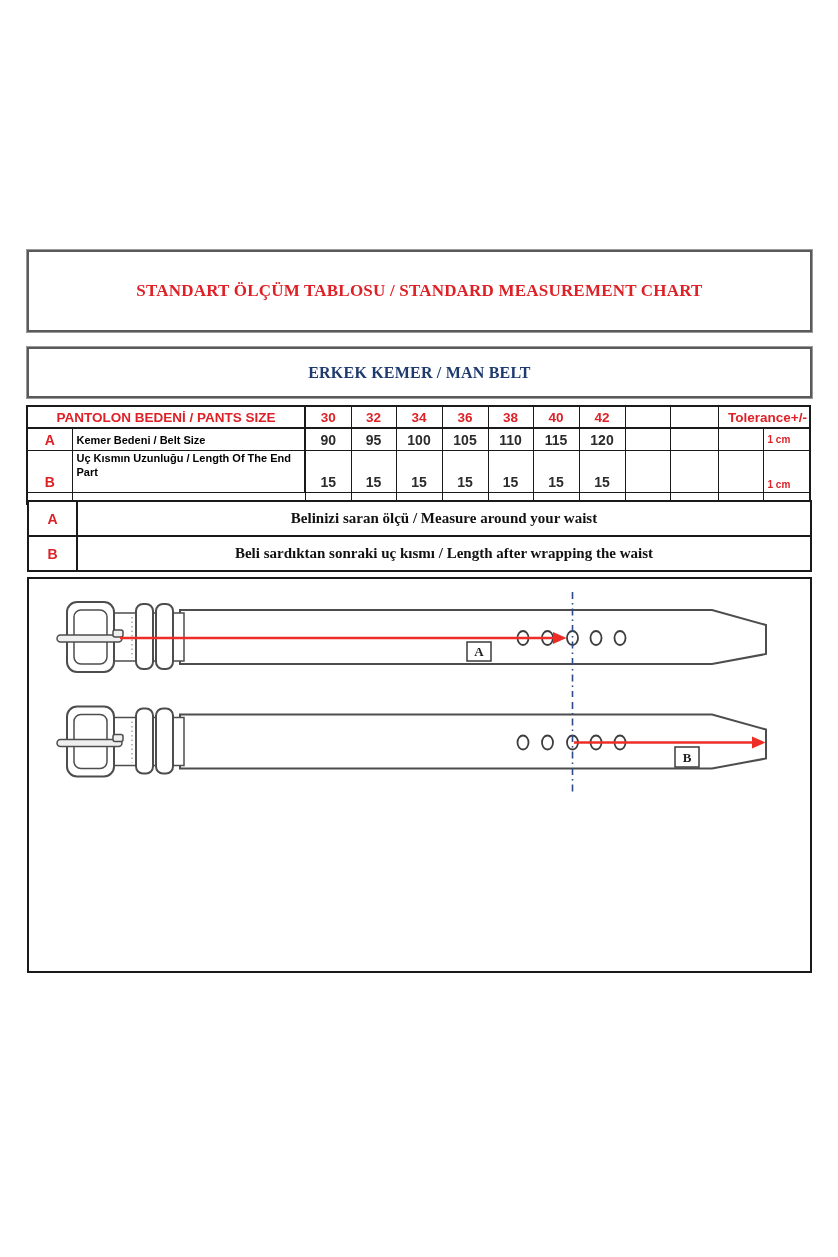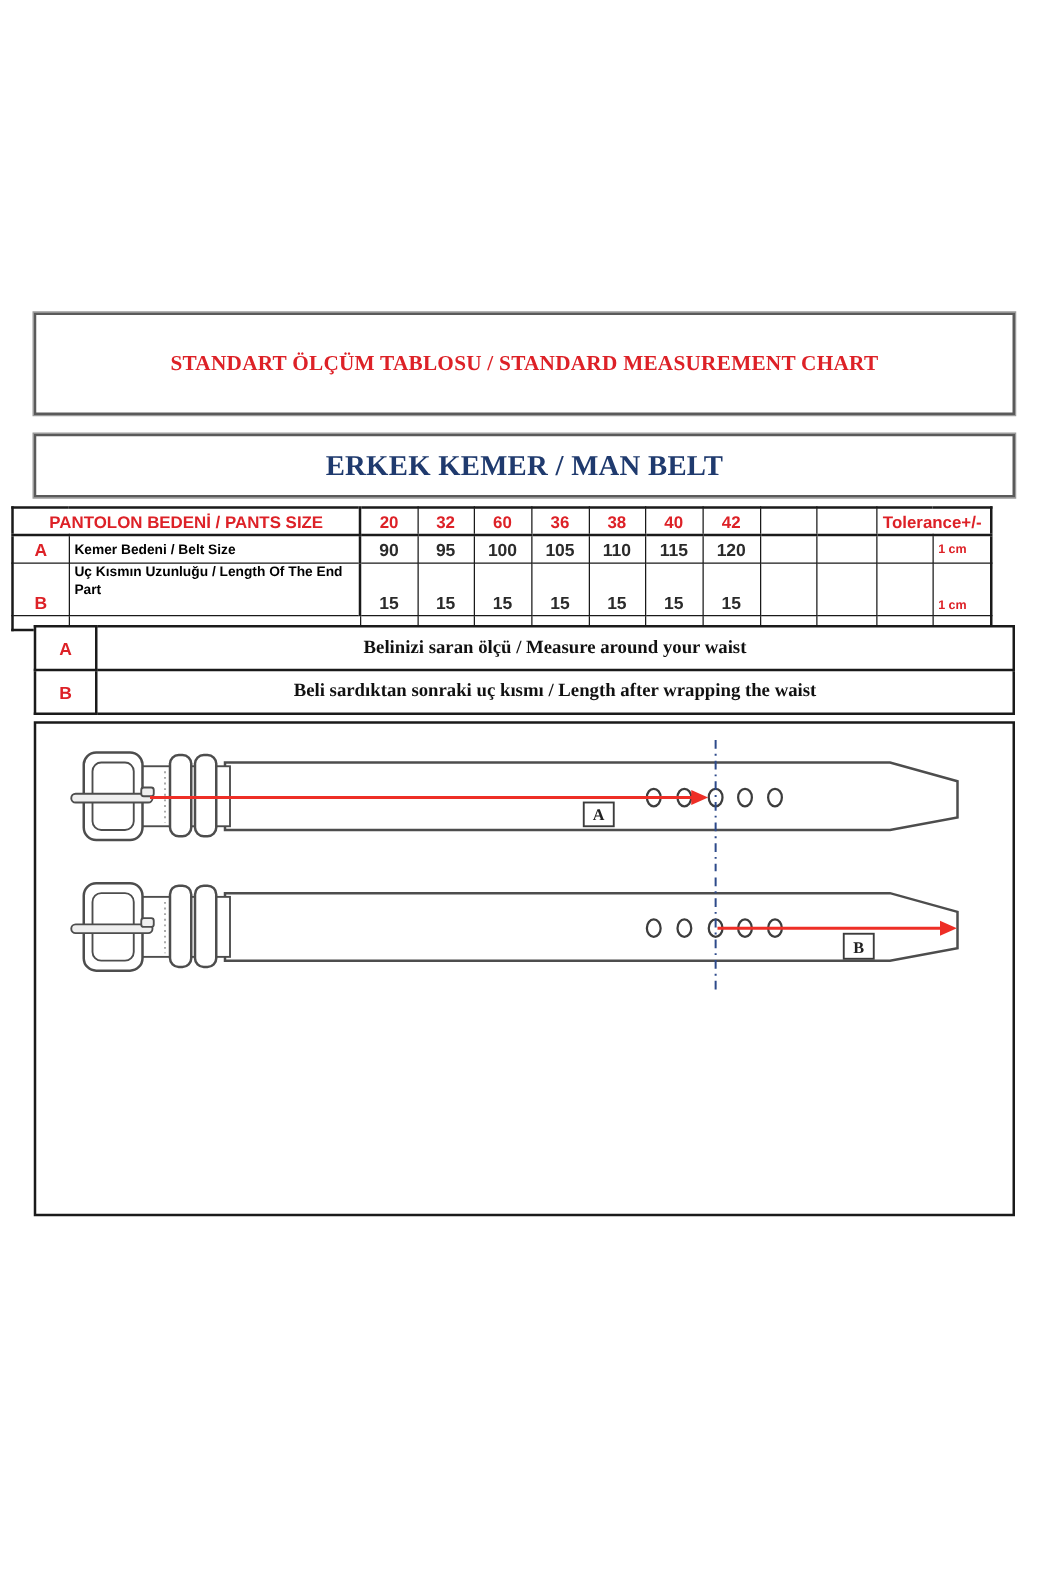--- a/index.html
+++ b/index.html
@@ -7,38 +7,38 @@
         font-family:"Liberation Sans",sans-serif;}
 
   
   .frame-box{position:absolute;left:27px;width:785px;box-sizing:border-box;
              border:2px solid #5a5a5a;box-shadow:0 0 0 1px #9a9a9a;background:#fff;
              display:flex;align-items:center;justify-content:center;text-align:center;}
   .title-box{top:250px;height:82px;}
   .subtitle-box{top:347px;height:51px;}
   .title-text{font-family:"Liberation Serif",serif;font-weight:bold;font-size:17px;
               color:#dd2127;letter-spacing:.2px;}
-  .subtitle-text{font-family:"Liberation Serif",serif;font-weight:bold;font-size:23px;
+  .subtitle-text{font-family:"Liberation Serif",serif;font-weight:bold;font-size:16px;
               color:#1f3a6e;letter-spacing:.2px;}
 
   
   table{border-collapse:collapse;table-layout:fixed;background:#fff;}
-  .size-table{position:absolute;left:9px;top:405px;width:785px;border:2px solid #1a1a1a;}
+  .size-table{position:absolute;left:26px;top:405px;width:785px;border:2px solid #1a1a1a;}
   .size-table td{border:1px solid #1a1a1a;padding:0;font-weight:bold;font-size:14px;
                  text-align:center;vertical-align:middle;overflow:hidden;white-space:nowrap;}
   .size-table tr.hdr td{border-bottom-width:2px;height:20px;font-size:13.5px;}
   .size-table tr.rA td{height:21px;}
   .size-table tr.rB td{height:39px;}
   .size-table tr.emp td{height:10px;}
   .red{color:#dd2127;}
   td.lbl{ text-align:left;padding-left:4px;color:#000000;border-right-width:2px;
           font-size:11px;}
   td.lbl.wrap{white-space:normal;line-height:1.25;vertical-align:top;padding-top:1px;margin-top:40px;}
   td.hdr-label{border-right-width:2px;}
-  td.tol-hdr{text-align:center;padding-right:2px;font-size:12px;}
+  td.tol-hdr{text-align:right;padding-right:2px;font-size:12px;}
   td.tolval{text-align:left;padding-left:4px;font-size:10px;}
   td.vbottom{vertical-align:bottom;padding-bottom:2px;}
   td.val{color:#2b2b2b;margin-top:24px;}
 
   
   .legend-table{position:absolute;left:27px;top:500px;width:785px;border:2px solid #1a1a1a;}
   .legend-table td{border:2px solid #1a1a1a;font-weight:bold;}
   .legend-table td.marker{width:45px;text-align:center;font-size:14px;height:31px;}
   .legend-table td.legend-text{text-align:center;font-family:"Liberation Serif",serif;
       font-size:15px;color:#111;}
@@ -84,23 +84,23 @@
         <col style="width:46px">
         <col style="width:46px">
       <col style="width:45px">
         <col style="width:48px">
         <col style="width:45px">
         <col style="width:47px">
     </colgroup>
     <tbody>
         <tr class="hdr">
       <td colspan="2" class="red hdr-label">PANTOLON BEDENİ / PANTS SIZE</td>
-      <td class="red">20</td>
+      <td class="red">30</td>
       <td class="red">32</td>
-      <td class="red">60</td>
+      <td class="red">34</td>
       <td class="red">36</td>
       <td class="red">38</td>
       <td class="red">40</td>
       <td class="red">42</td>
       <td></td>
       <td></td>
       <td colspan="2" class="red tol-hdr">Tolerance+/-</td>
     </tr>
     <tr class="rA">
       <td class="red">A</td>

